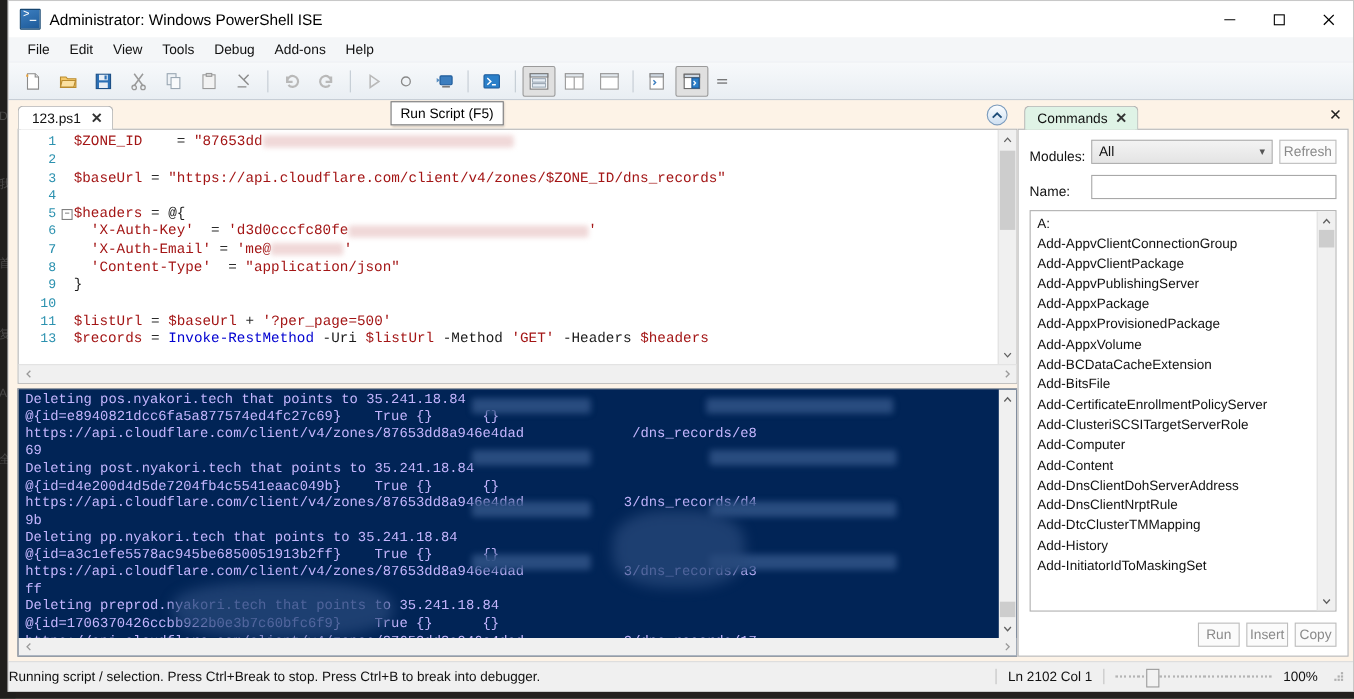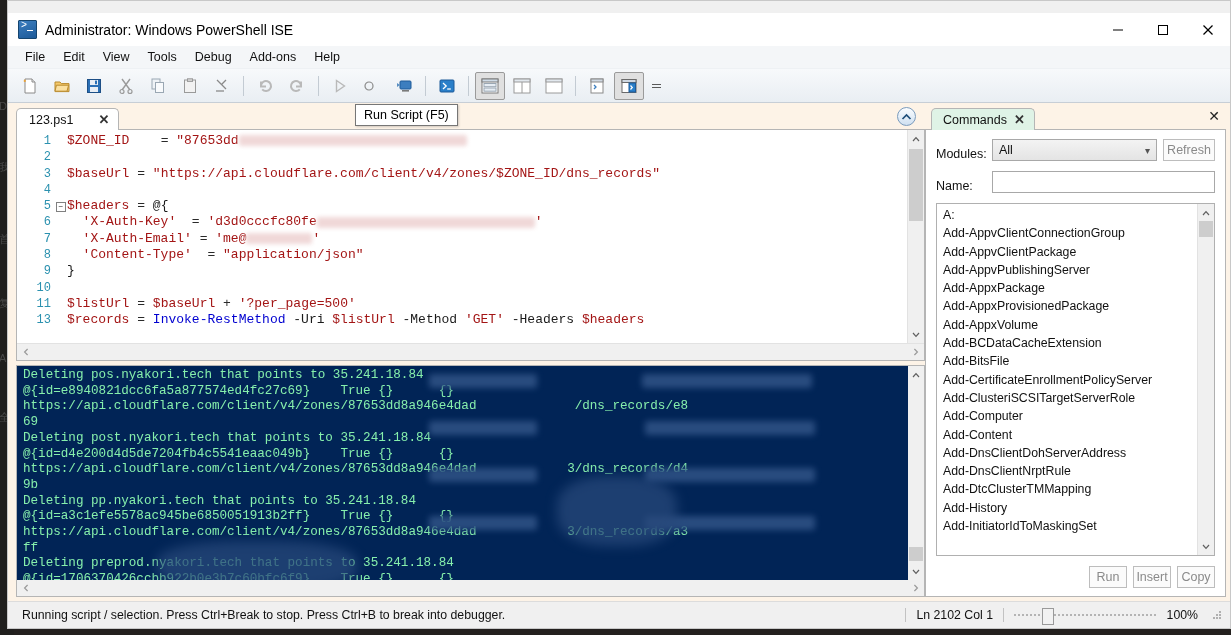--- a/index.html
+++ b/index.html
@@ -33,21 +33,20 @@
     border: 1px solid #c8c8c8;
     box-sizing: border-box;
     display: flex; flex-direction: column;
   }
   
   .titlebar {
     height: 33px; background: #ffffff;
     display: flex; align-items: center;
     flex: 0 0 auto;
     position: relative;
-    margin-top: 12px;
   }
   .title-icon {
     width: 17px; height: 17px; margin-left: 10px; margin-right: 8px;
     background: linear-gradient(160deg,#3c7ebf 0%,#1d5a99 100%);
     border: 1px solid #15456f;
     border-radius: 1px;
     position: relative; flex: 0 0 auto;
   }
   .title-icon::before {
     content: ">"; position: absolute; left: 2px; top: -1px;
@@ -115,21 +114,21 @@
     background: #fdf3e7;
     padding: 4px 0 0 8px;
     box-sizing: border-box;
   }
   
   .tabstrip {
     height: 22px; display: flex; align-items: flex-end; position: relative;
     flex: 0 0 auto;
   }
   .tab {
-    display: flex; align-items: center; gap: 25px;
+    display: flex; align-items: center; gap: 9px;
     height: 21px; padding: 0 9px 0 12px;
     background: #ffffff;
     border: 1px solid #b5b5b5; border-bottom: none;
     border-radius: 5px 5px 0 0;
     font-size: 12.5px; color: #111;
     position: relative; top: 1px;
   }
   .tab-close {
     font-size: 13px; color: #333; font-weight: bold; line-height: 1;
   }
@@ -216,21 +215,21 @@
     flex: 1 1 auto; min-height: 0;
     border: 1px solid #b5b5b5;
     display: flex; flex-direction: column;
     background: #012456;
     box-sizing: border-box;
     margin-bottom: 4px;
   }
   .console-inner { flex: 1 1 auto; display: flex; min-height: 0; overflow: hidden; }
   .console-text {
     flex: 1 1 auto; overflow: hidden; position: relative;
-    background: #012456; color: #86efac;
+    background: #012456; color: #c4b5fd;
     font: 12.6px/15.7px "Liberation Mono", monospace;
     padding: 2px 0 0 6px;
     white-space: pre;
   }
   .redact-blue {
     position: absolute; background: #2c4f82; filter: blur(3px); opacity: .95;
     border-radius: 2px;
   }
   .smudge {
     position: absolute; background: #27487a; filter: blur(6px); opacity: .75;
@@ -325,21 +324,21 @@
   }
   .dock-buttons .btn { width: 38px; }
   
   .statusbar {
     height: 26px; flex: 0 0 auto;
     background: #f0f0f0; border-top: 1px solid #dcdcdc;
     display: flex; align-items: center;
     font-size: 12.3px; color: #111;
     position: relative;
   }
-  .status-msg { padding-left: 14px; white-space: nowrap; }
+  .status-msg { white-space: nowrap; }
   .status-right {
     position: absolute; right: 6px; top: 0; height: 26px;
     display: flex; align-items: center; gap: 10px;
   }
   .st-div { width: 1px; height: 14px; background: #c2c2c2; }
   .zoom-slider {
     width: 142px; height: 16px; position: relative; display: flex; align-items: center;
   }
   .zoom-track {
     position: absolute; left: 0; right: 0; top: 7px; height: 2px;

